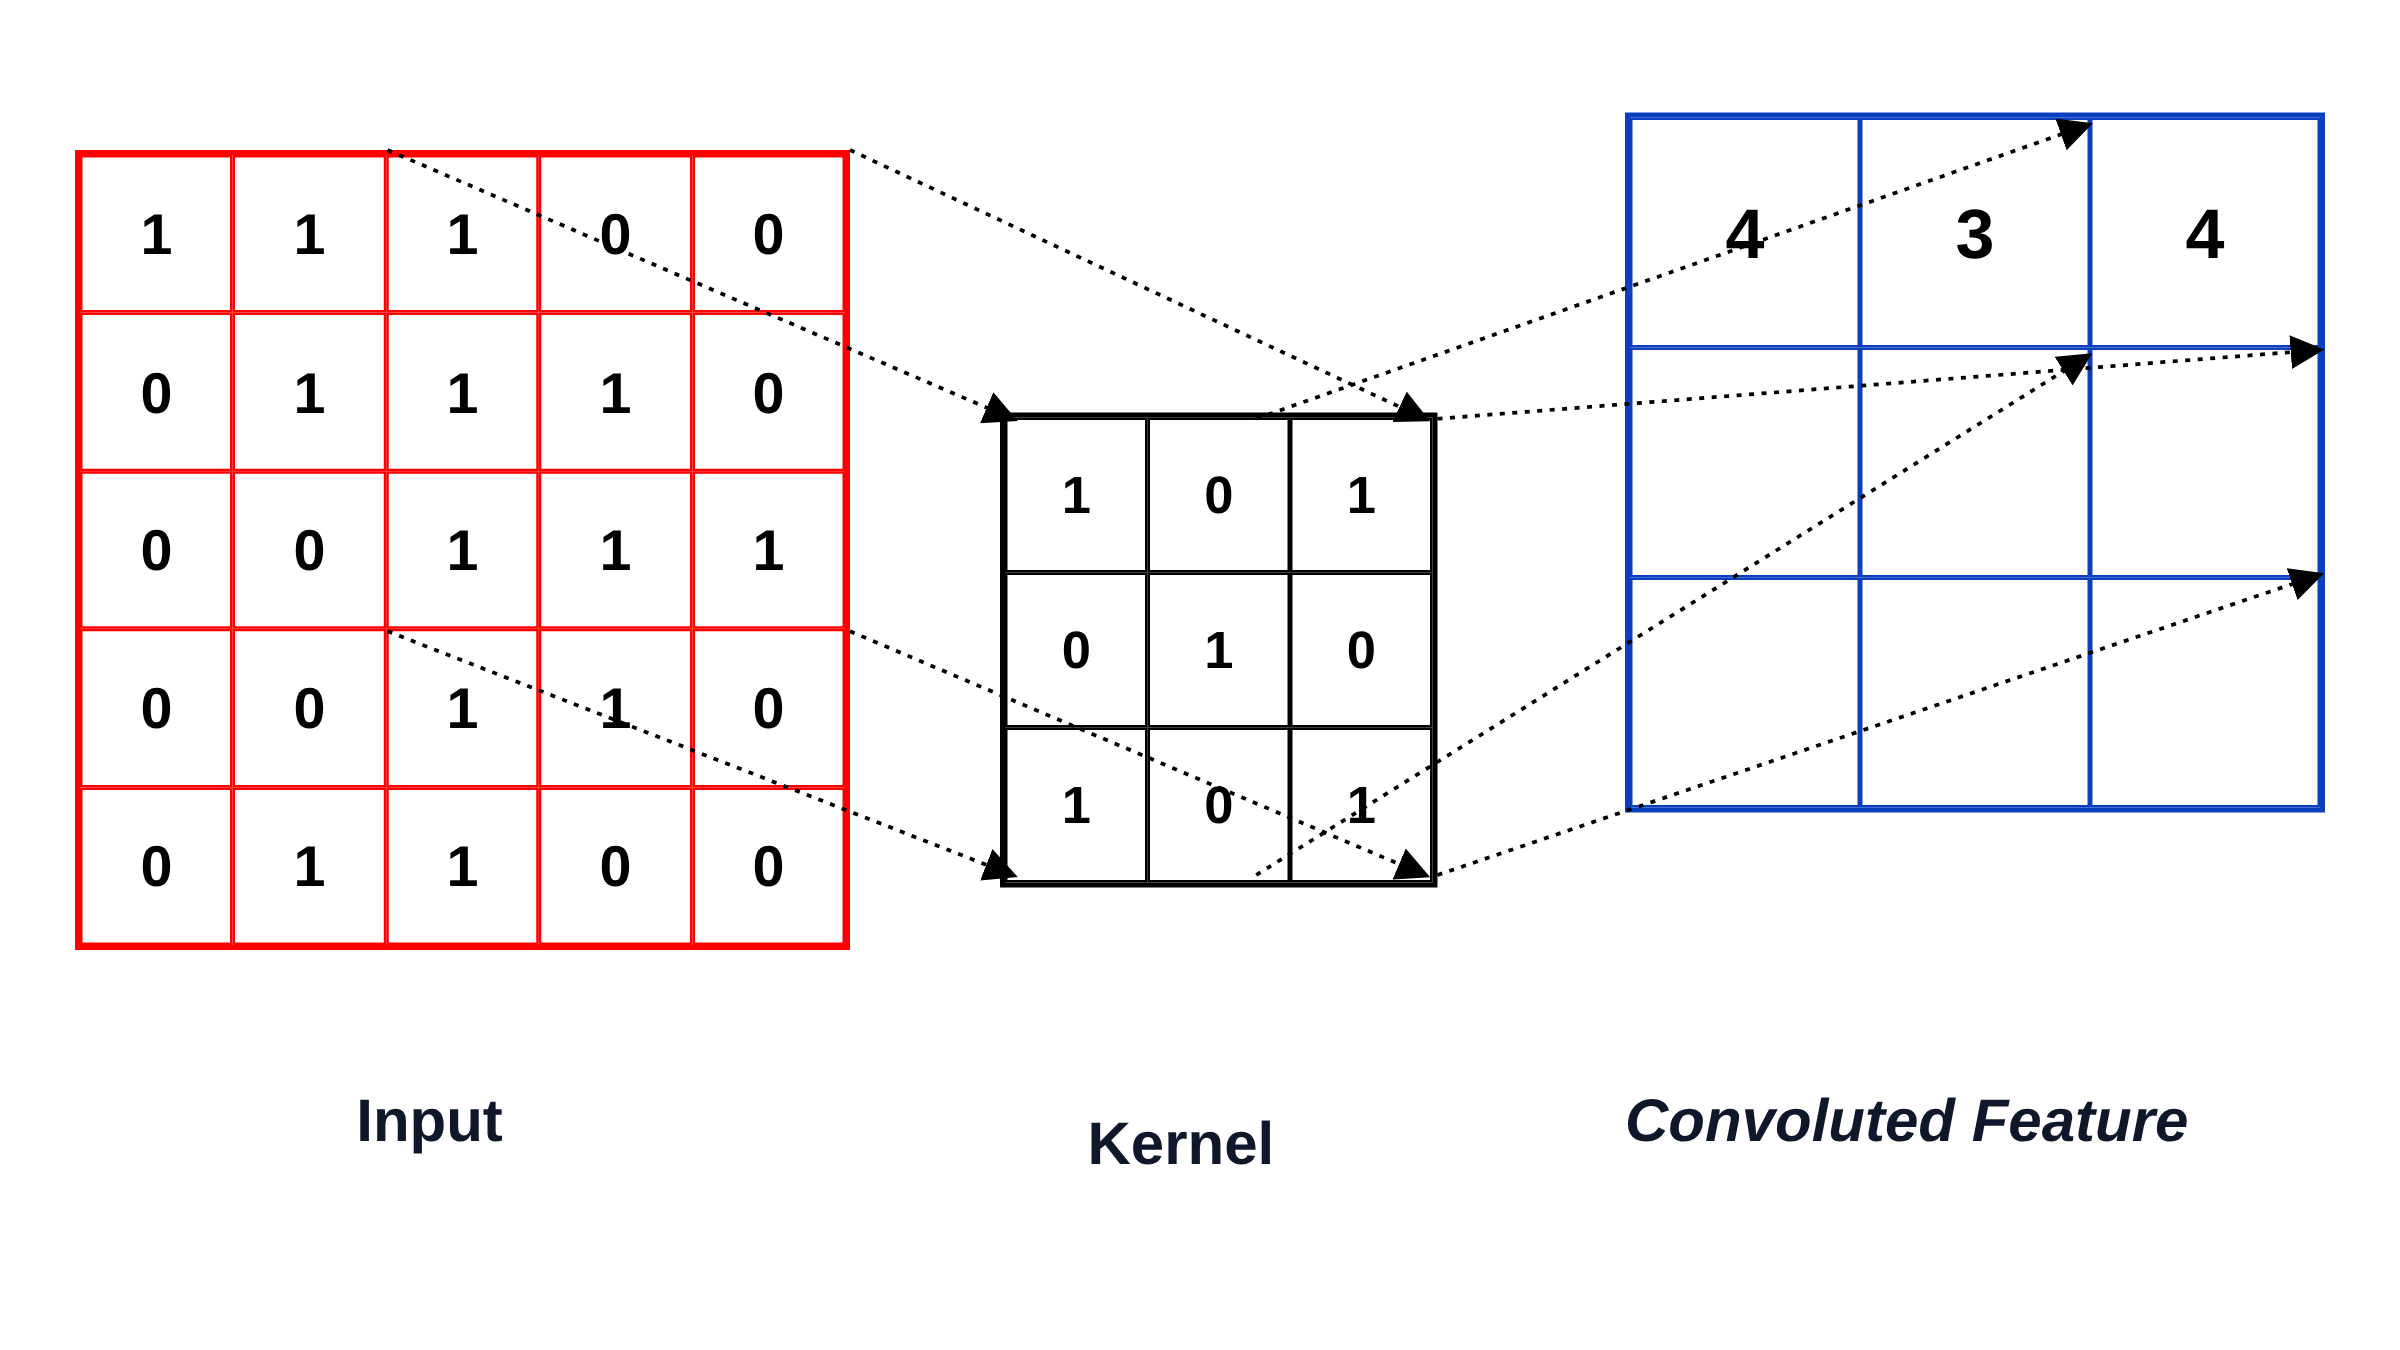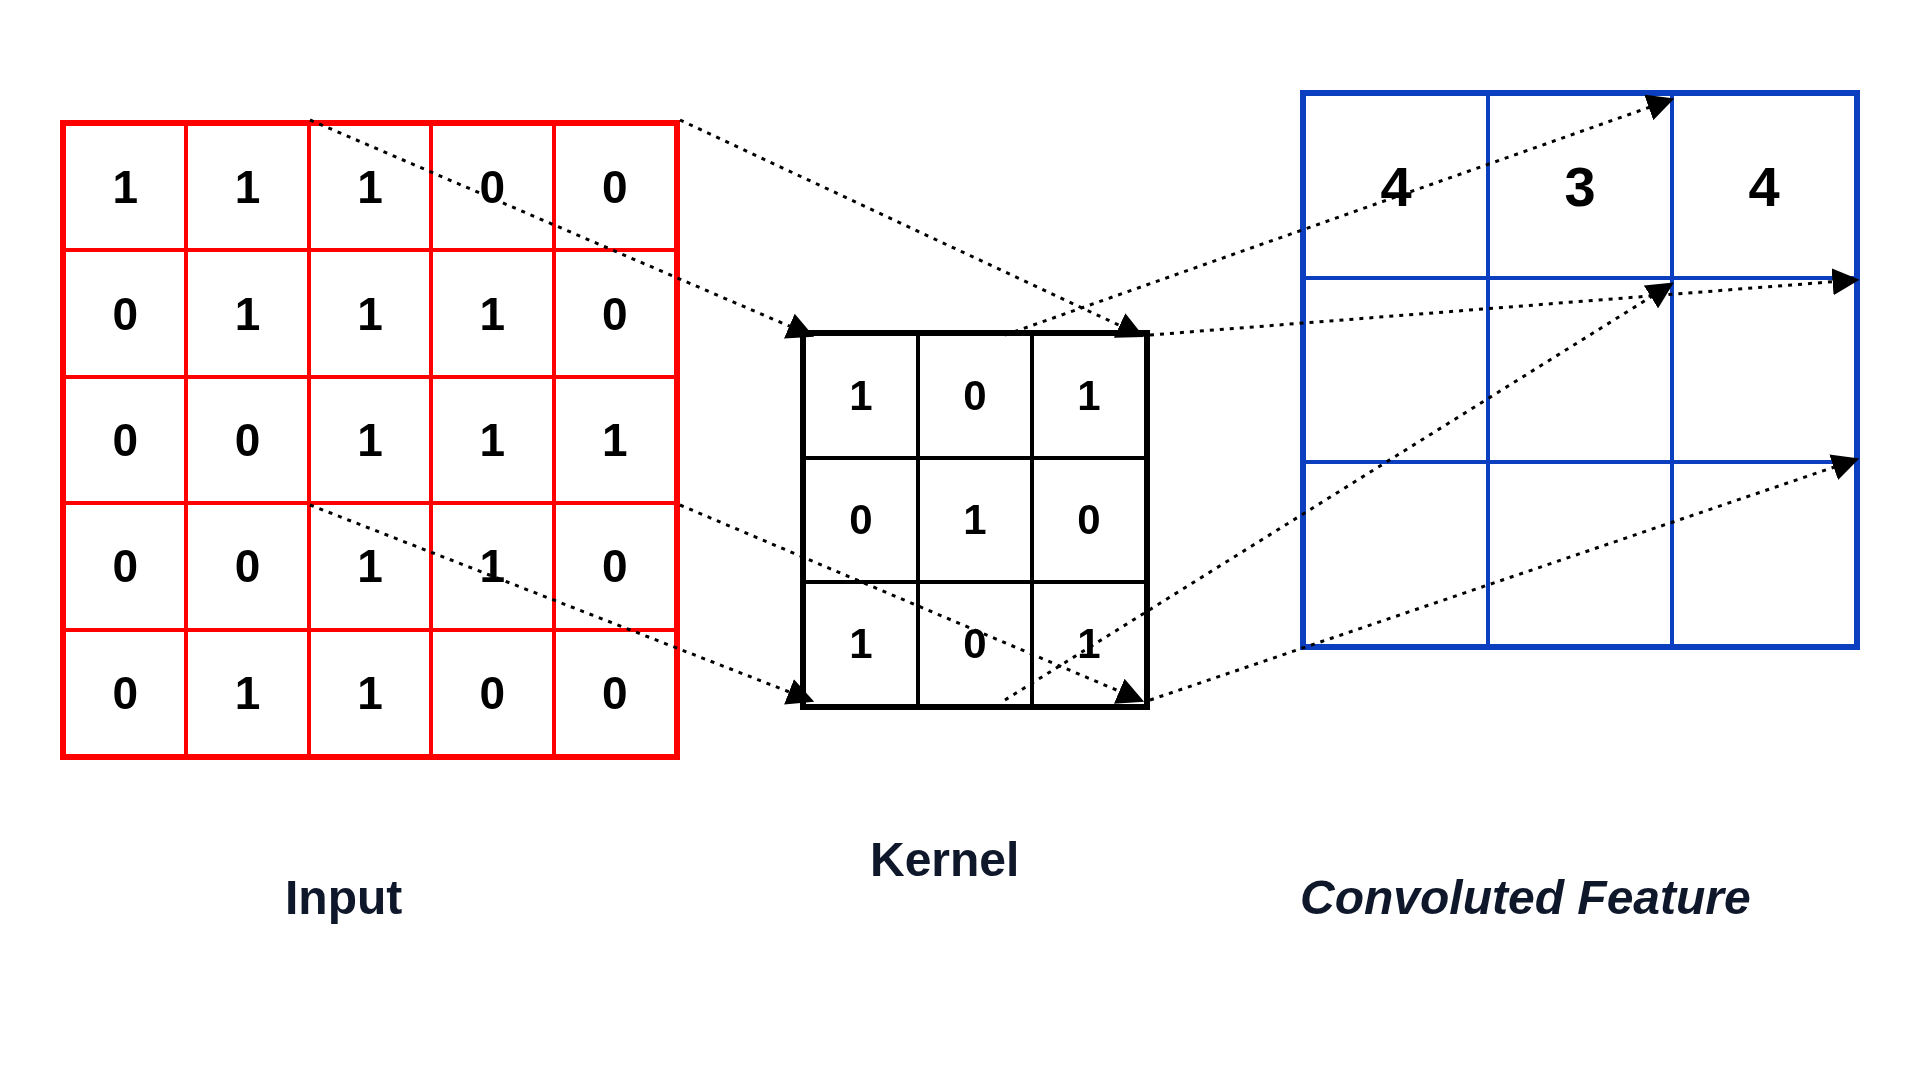--- a/index.html
+++ b/index.html
@@ -164,14 +164,14 @@
   <line x1="1005" y1="335" x2="1670" y2="100" stroke="#000" stroke-width="3" stroke-dasharray="4 6" marker-end="url(#ah)"></line>
 
   <line x1="1150" y1="335" x2="1855" y2="280" stroke="#000" stroke-width="3" stroke-dasharray="4 6" marker-end="url(#ah)"></line>
 
   <line x1="1005" y1="700" x2="1670" y2="285" stroke="#000" stroke-width="3" stroke-dasharray="4 6" marker-end="url(#ah)"></line>
 
   <line x1="1150" y1="700" x2="1855" y2="460" stroke="#000" stroke-width="3" stroke-dasharray="4 6" marker-end="url(#ah)"></line>
 </svg>
 
 <div class="label" style="left:285px; top:870px;">Input</div>
-<div class="label" style="left:870px; top:832px;">Kernel</div>
+<div class="label" style="left:870px; top:888px;">Kernel</div>
 <div class="label" style="left:1300px; top:870px;font-style:italic;">Convoluted Feature</div>
 
 </body></html>

